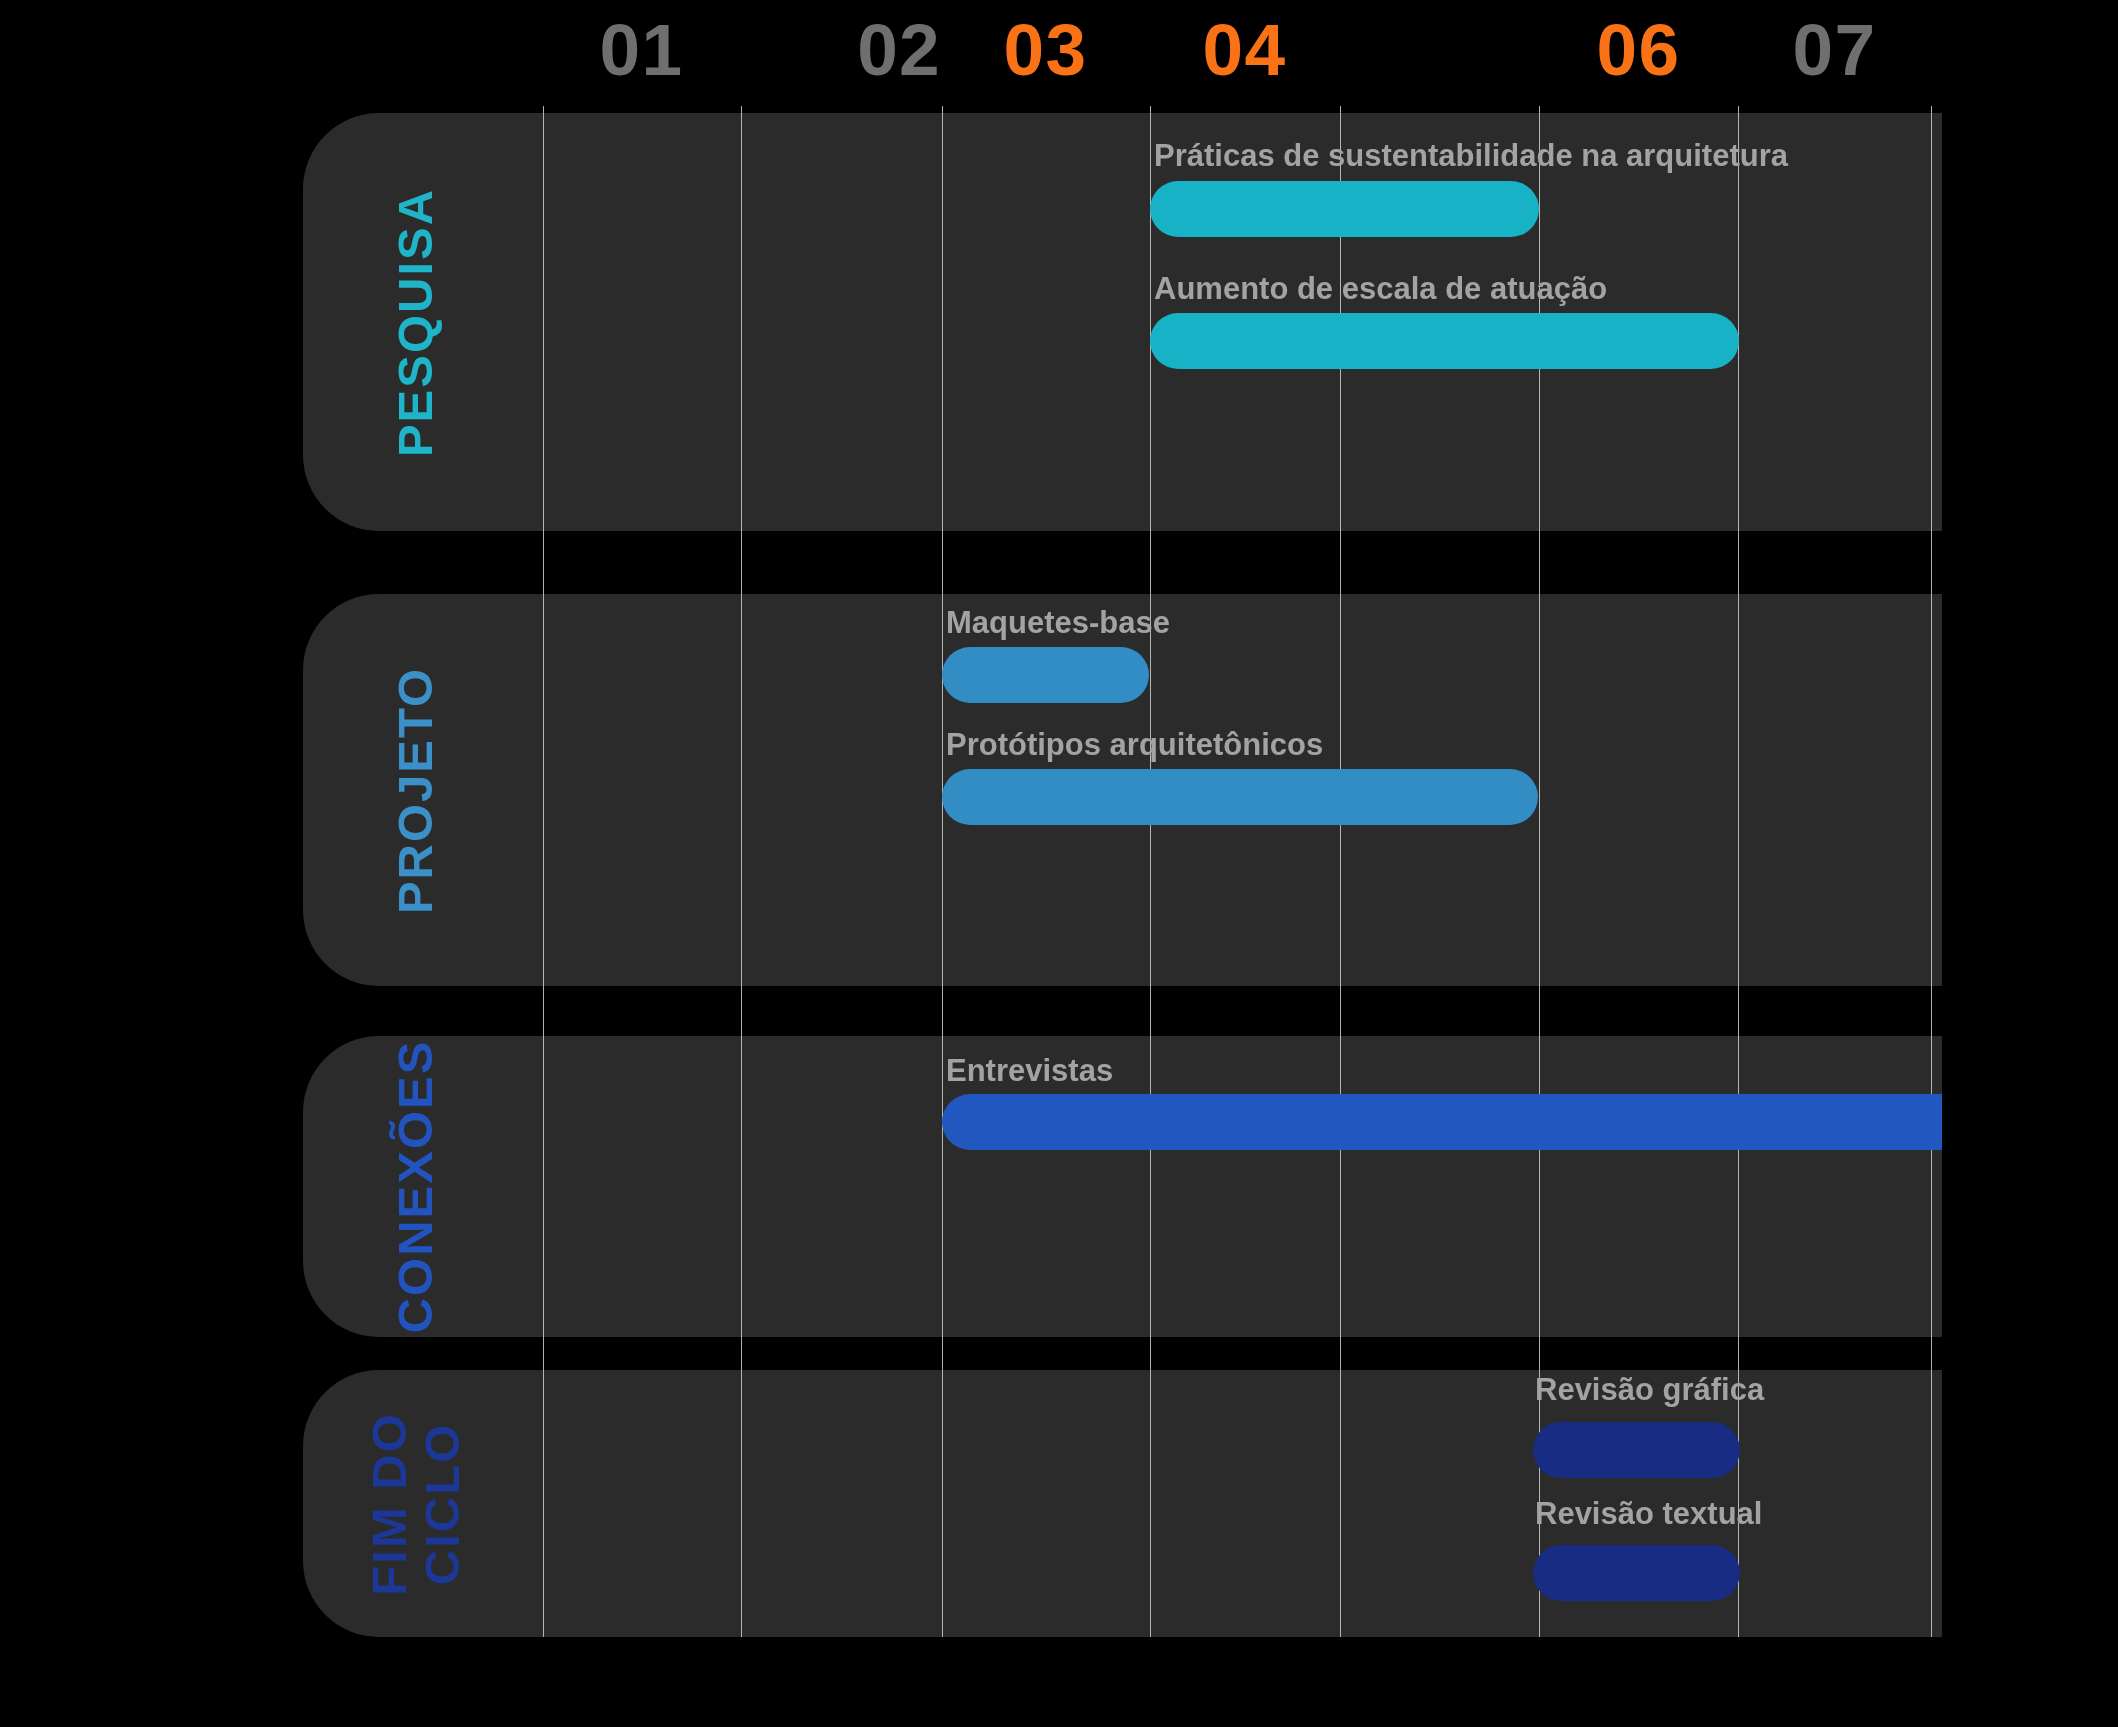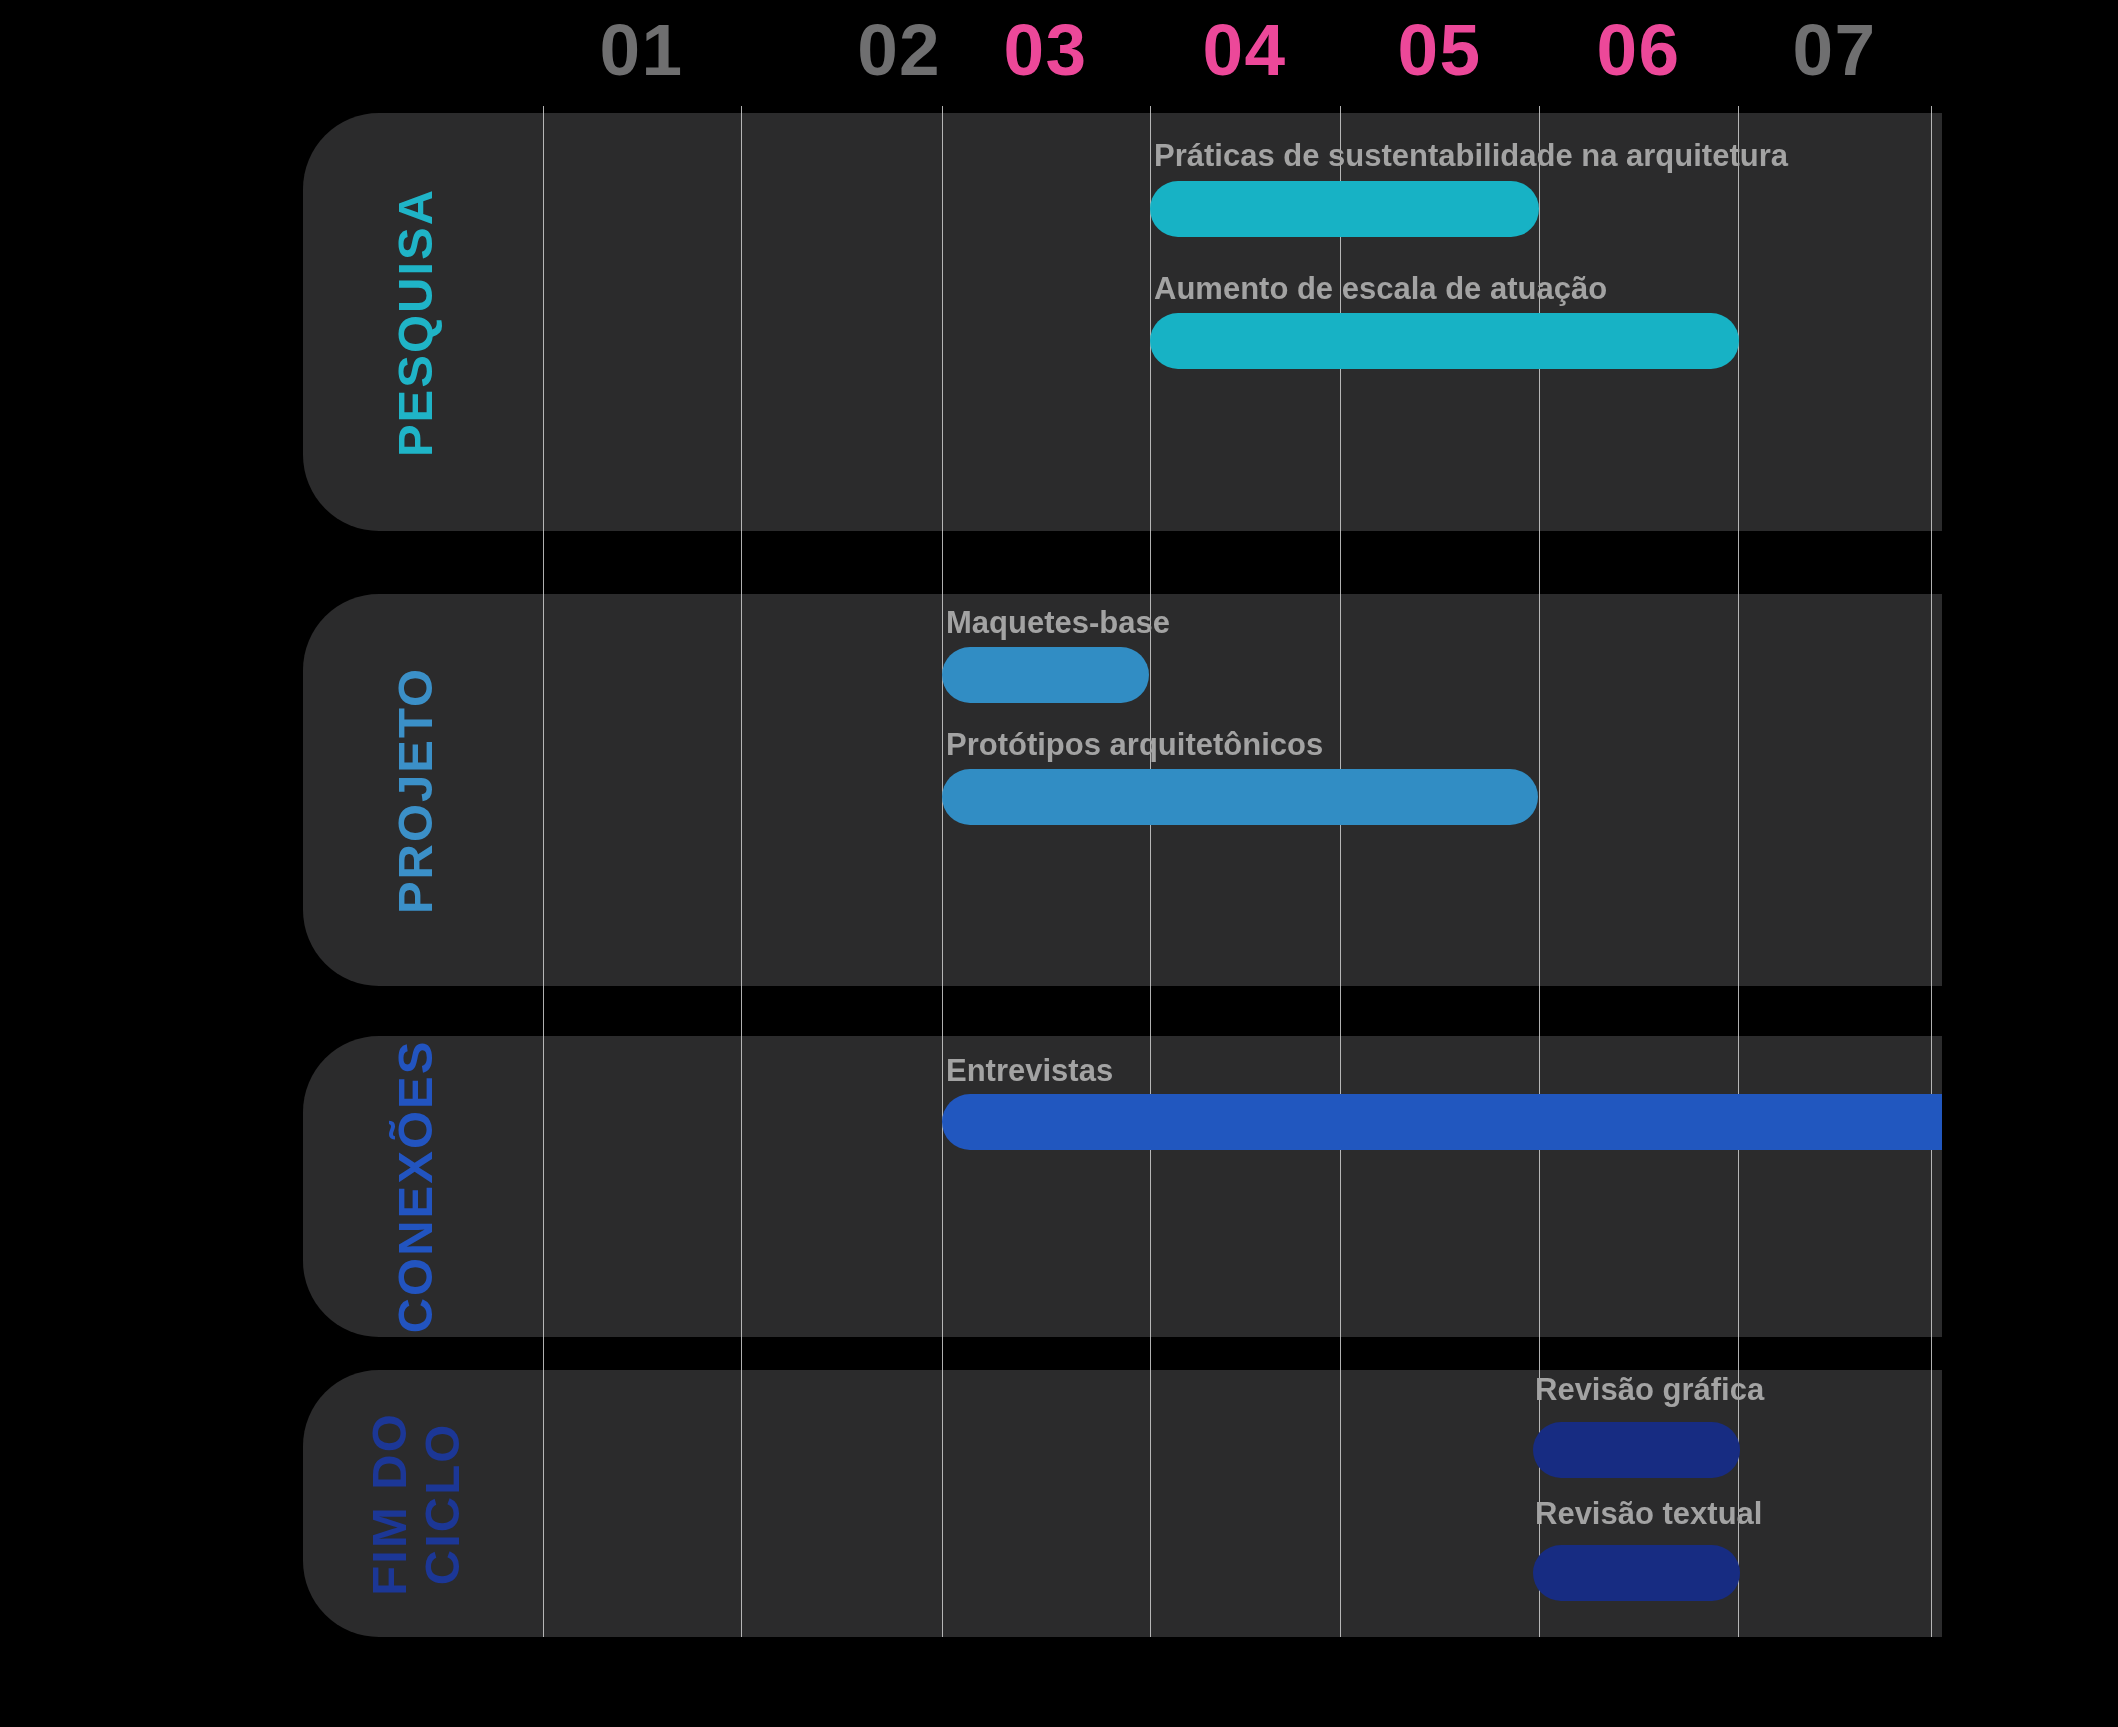--- a/index.html
+++ b/index.html
@@ -6,21 +6,21 @@
   #canvas{
     position:relative;width:1914px;height:1728px;background:#000000;
     overflow:hidden;font-family:"Liberation Sans",sans-serif;font-weight:bold;padding-left:28px;
   }
   .gridline{position:absolute;top:106px;height:1531px;width:1.3px;background:#CFCFCF;opacity:.85;z-index:2;}
   .month{
     position:absolute;top:6.6px;width:199px;height:86px;line-height:86px;
     text-align:center;font-size:73px;letter-spacing:1.3px;z-index:1;
   }
   .month.inactive{color:#6F6F70;}
-  .month.active{color:#ec4899;}
+  .month.active{color:#f97316;}
   .panel{
     position:absolute;left:303px;width:1816px;background:#2B2B2C;
     border-radius:76px 0 0 76px;z-index:1;
   }
   .rowtitle{
     position:absolute;left:303px;width:226px;display:flex;
     align-items:center;justify-content:center;z-index:3;
   }
   .rowtitle .rot{
     transform:rotate(-90deg);white-space:nowrap;font-size:49px;
@@ -40,21 +40,20 @@
 </style>
 </head>
 <body>
 
 <div id="canvas">
 
   <div class="month inactive" style="left:542px;">01</div>
   <div class="month inactive" style="left:742px;text-align:right;">02</div>
   <div class="month active" style="left:946px;">03</div>
   <div class="month active" style="left:1145px;">04</div>
-  <div class="month active" style="left:1340px;">05</div>
   <div class="month active" style="left:1539px;">06</div>
   <div class="month inactive" style="left:1735px;">07</div>
   <div class="month inactive" style="left:1924px;">08</div>
 
   <div class="panel" style="top:113px;height:418px;"></div>
   <div class="panel" style="top:594px;height:392px;"></div>
   <div class="panel" style="top:1036px;height:301px;"></div>
   <div class="panel" style="top:1370px;height:267px;"></div>
 
   <div class="gridline" style="left:543px;"></div>

